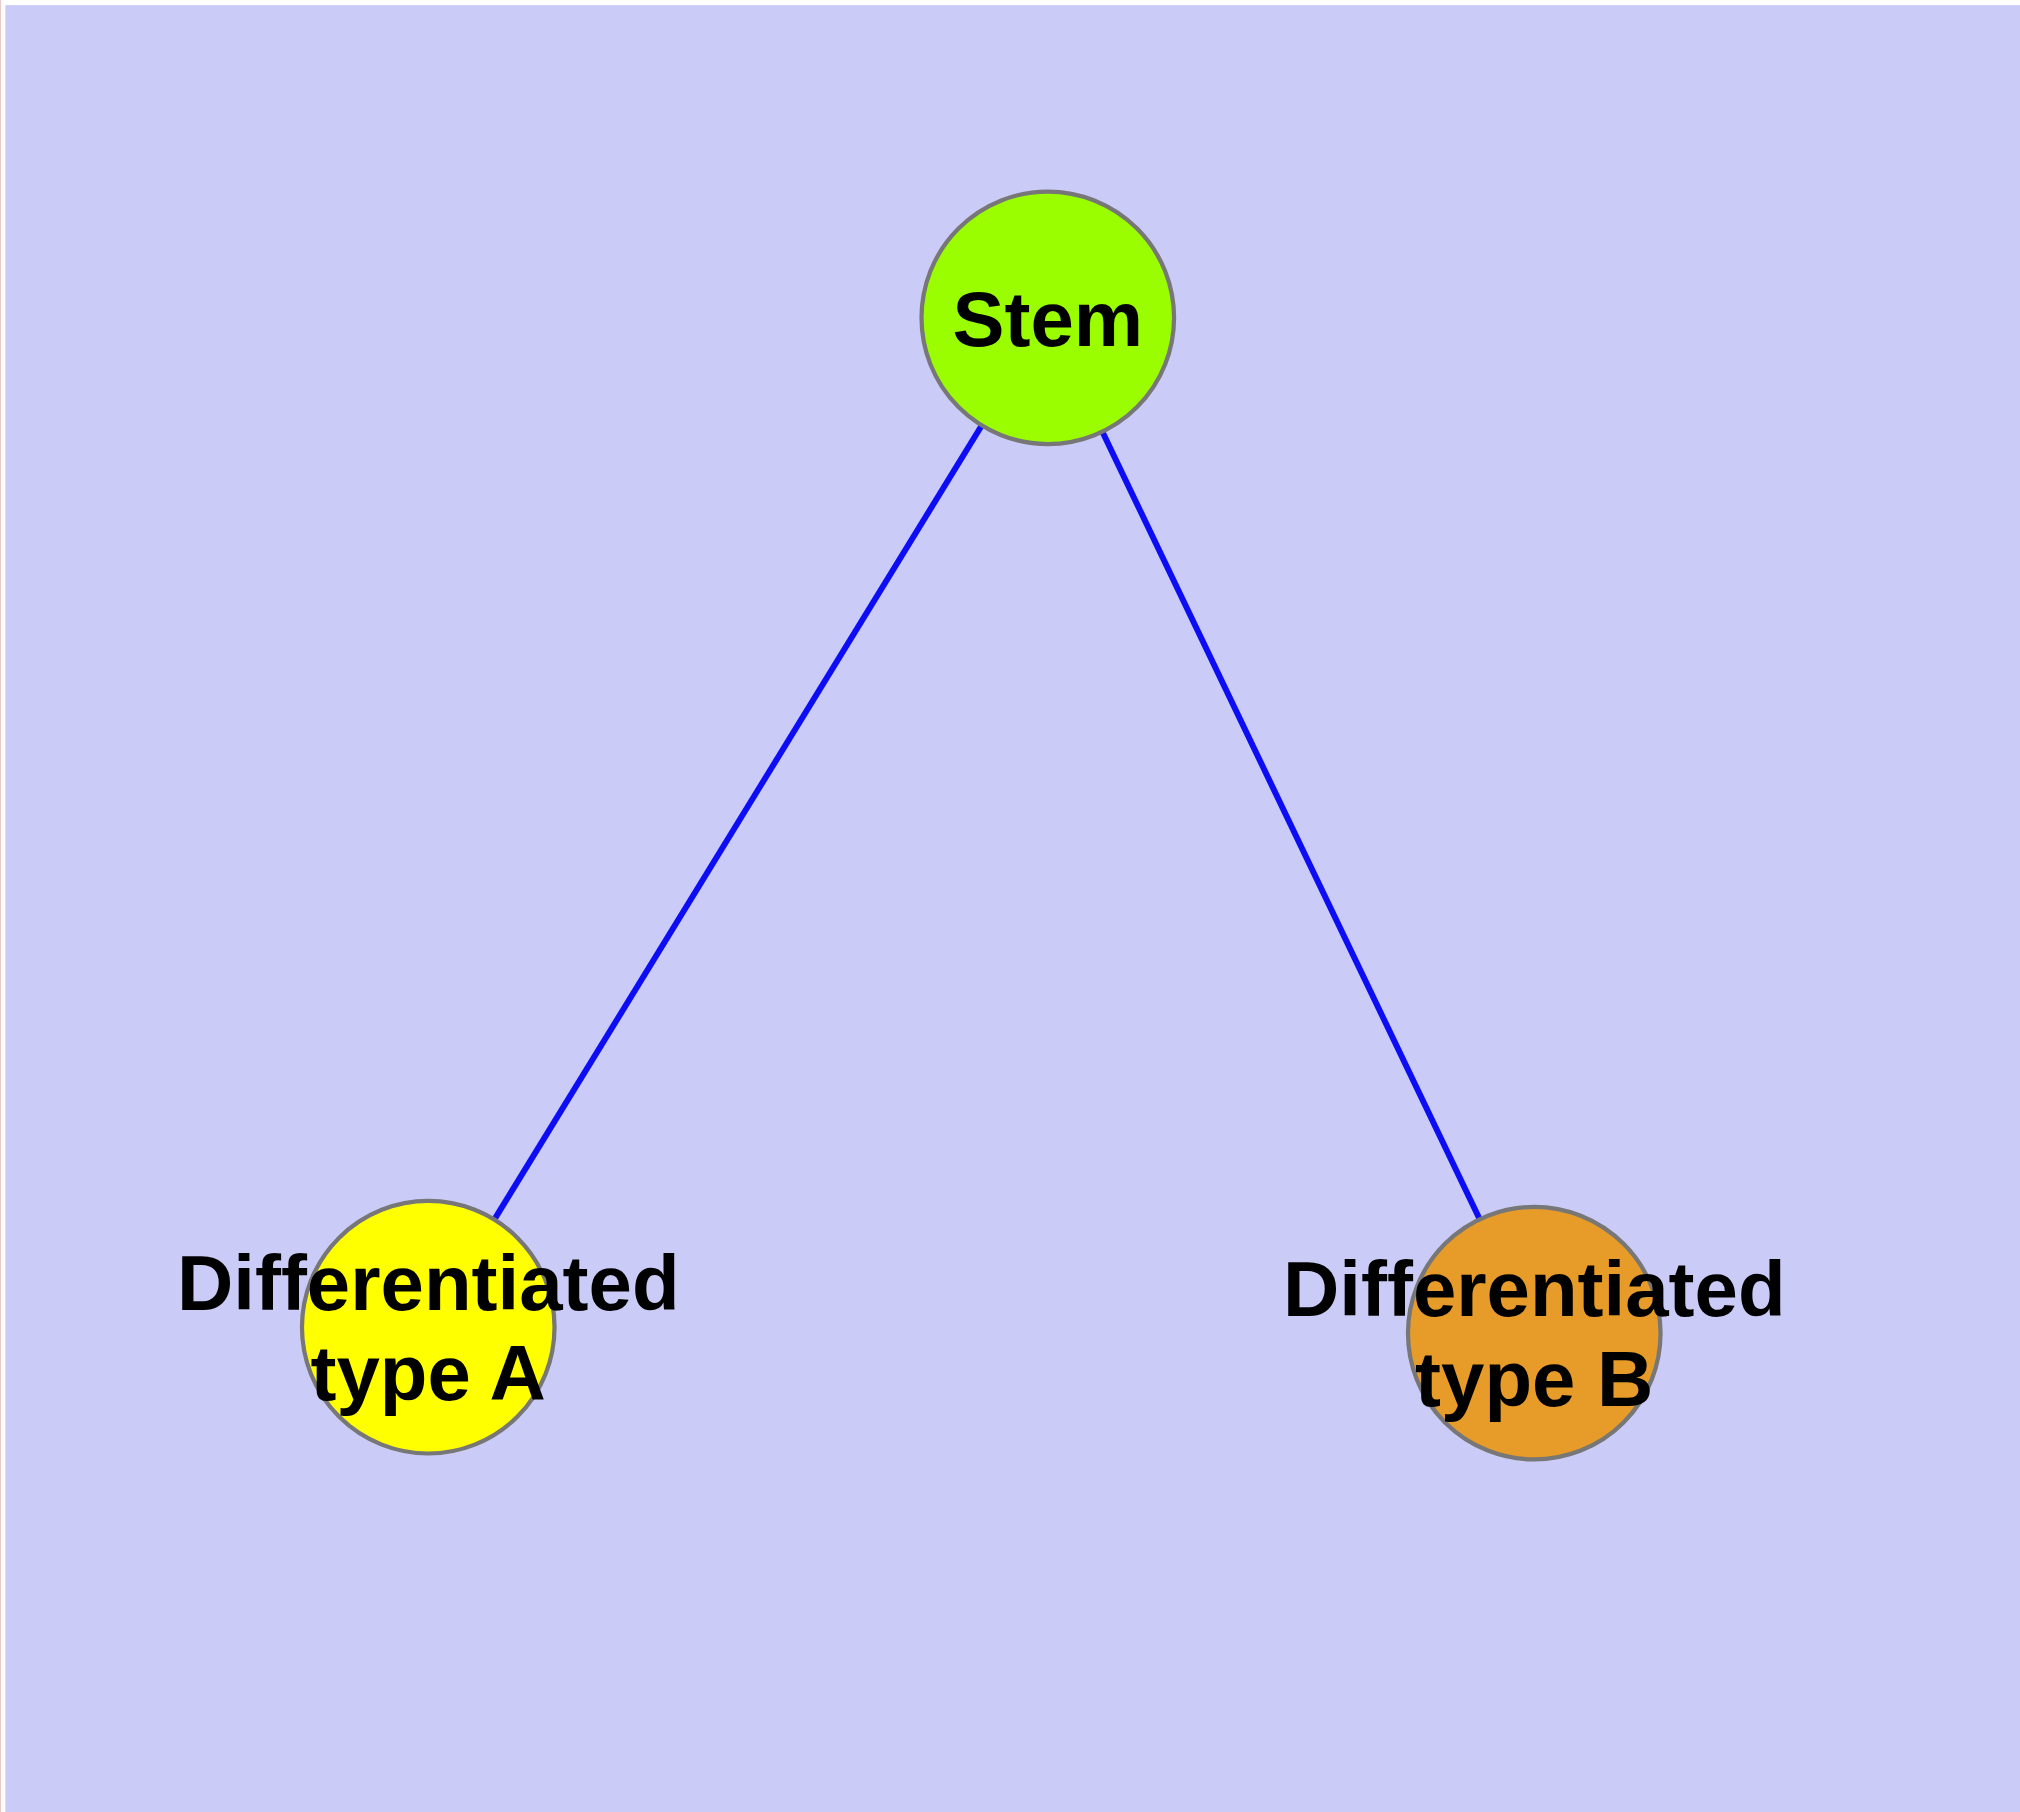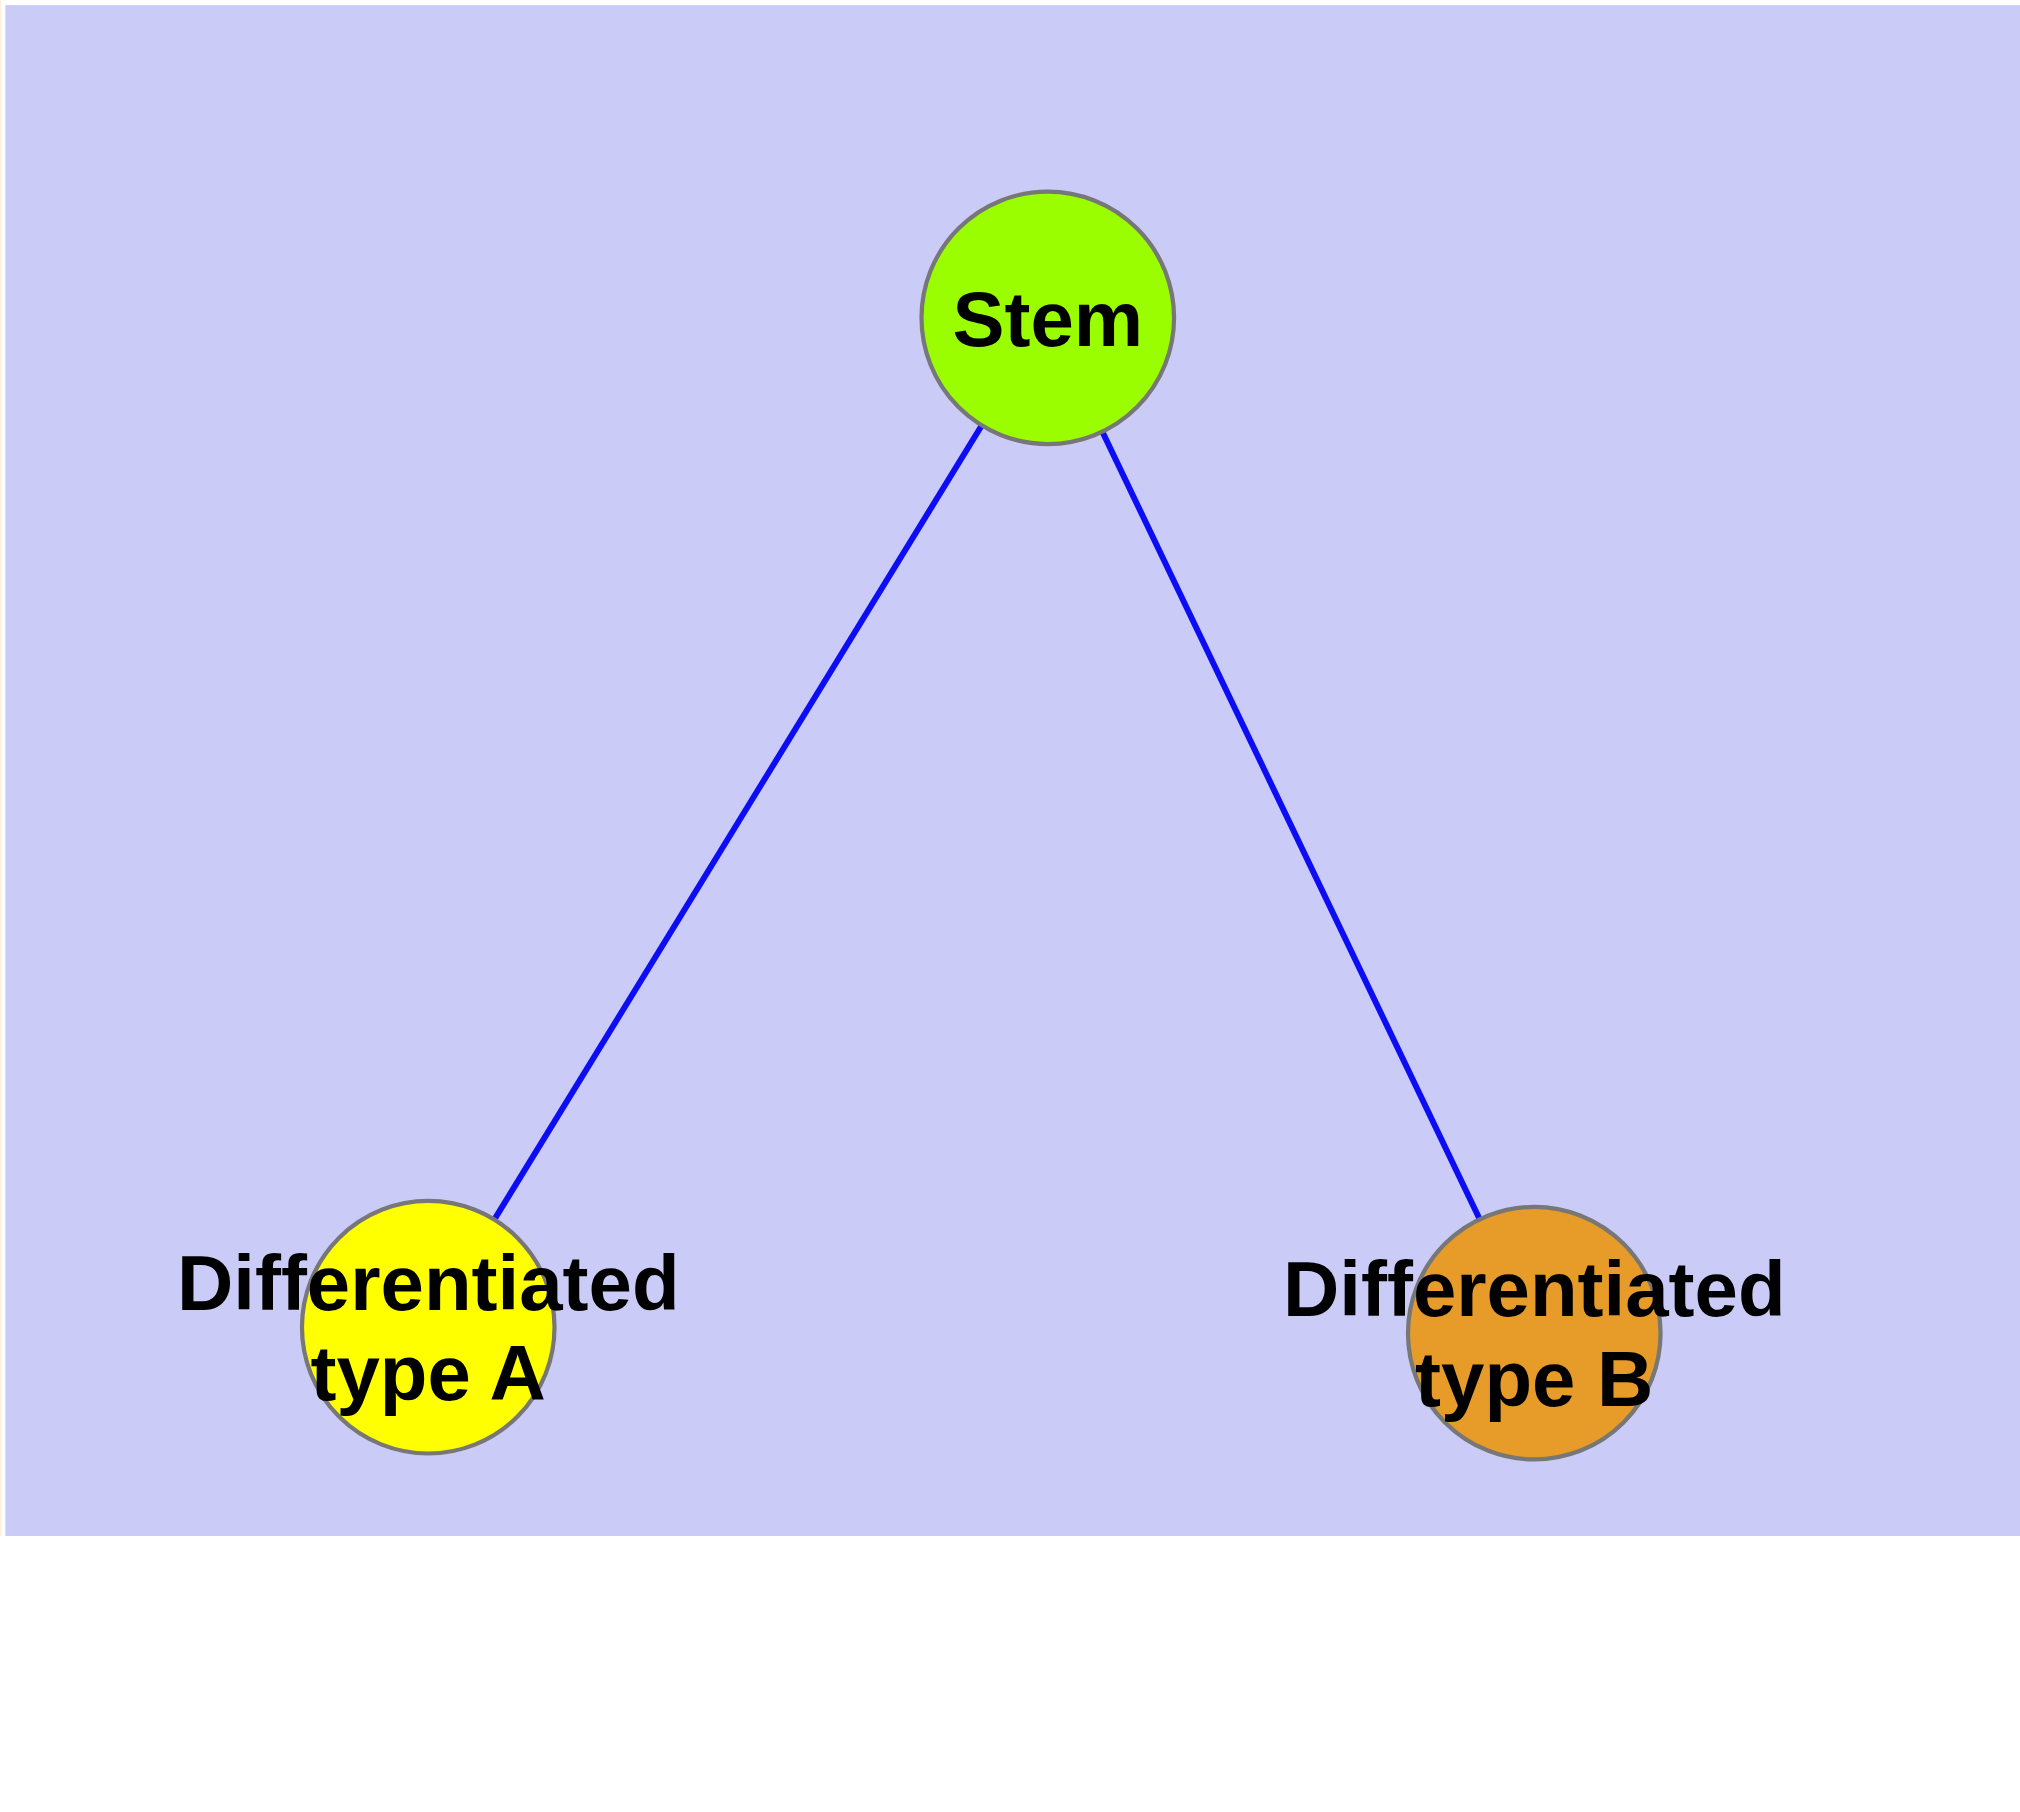--- a/index.html
+++ b/index.html
@@ -4,22 +4,22 @@
 <style>
   html, body {
     margin: 0;
     padding: 0;
     background: #ffffff;
     font-family: "Liberation Sans", sans-serif;
   }
   .stage {
     position: relative;
     width: 2021px;
-    height: 1536px;
-    background: #fdba74;
+    height: 1812px;
+    background: #b91c1c;
     overflow: hidden;
   }
   .diagram-svg {
     position: absolute;
     top: 0;
     left: 0;
     display: block;
   }
   .node-label {
     font-family: "Liberation Sans", sans-serif;

